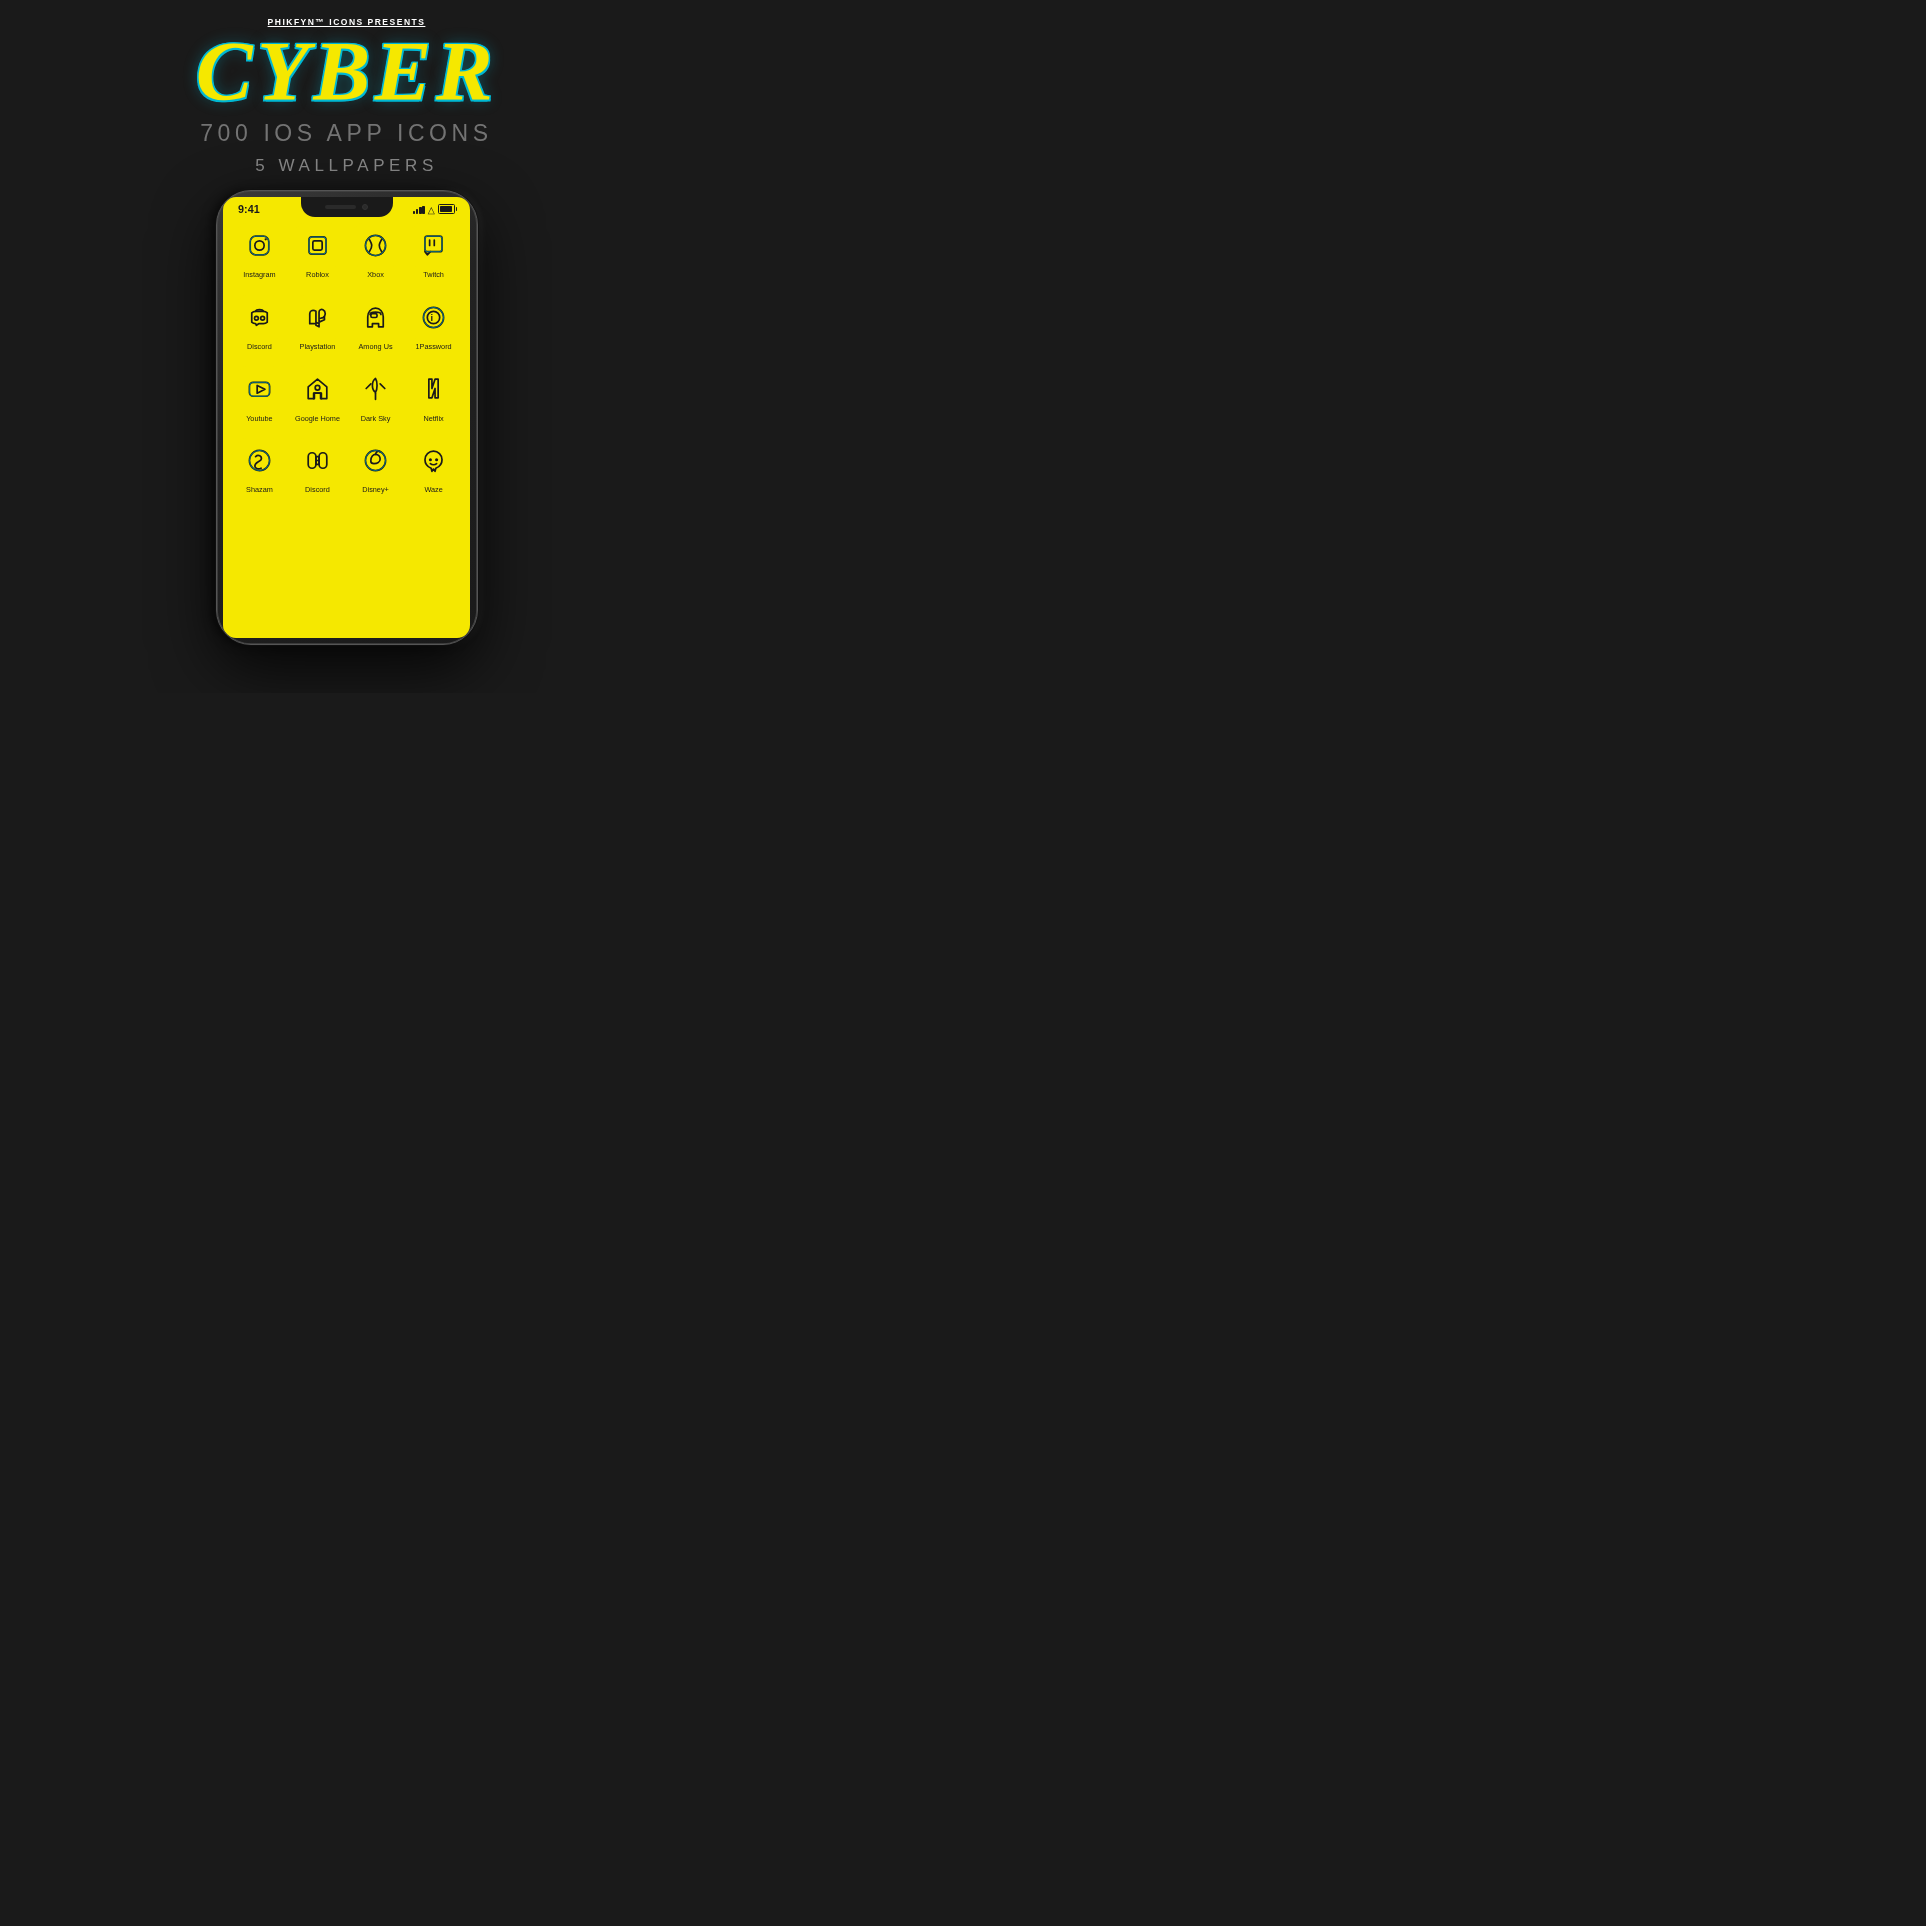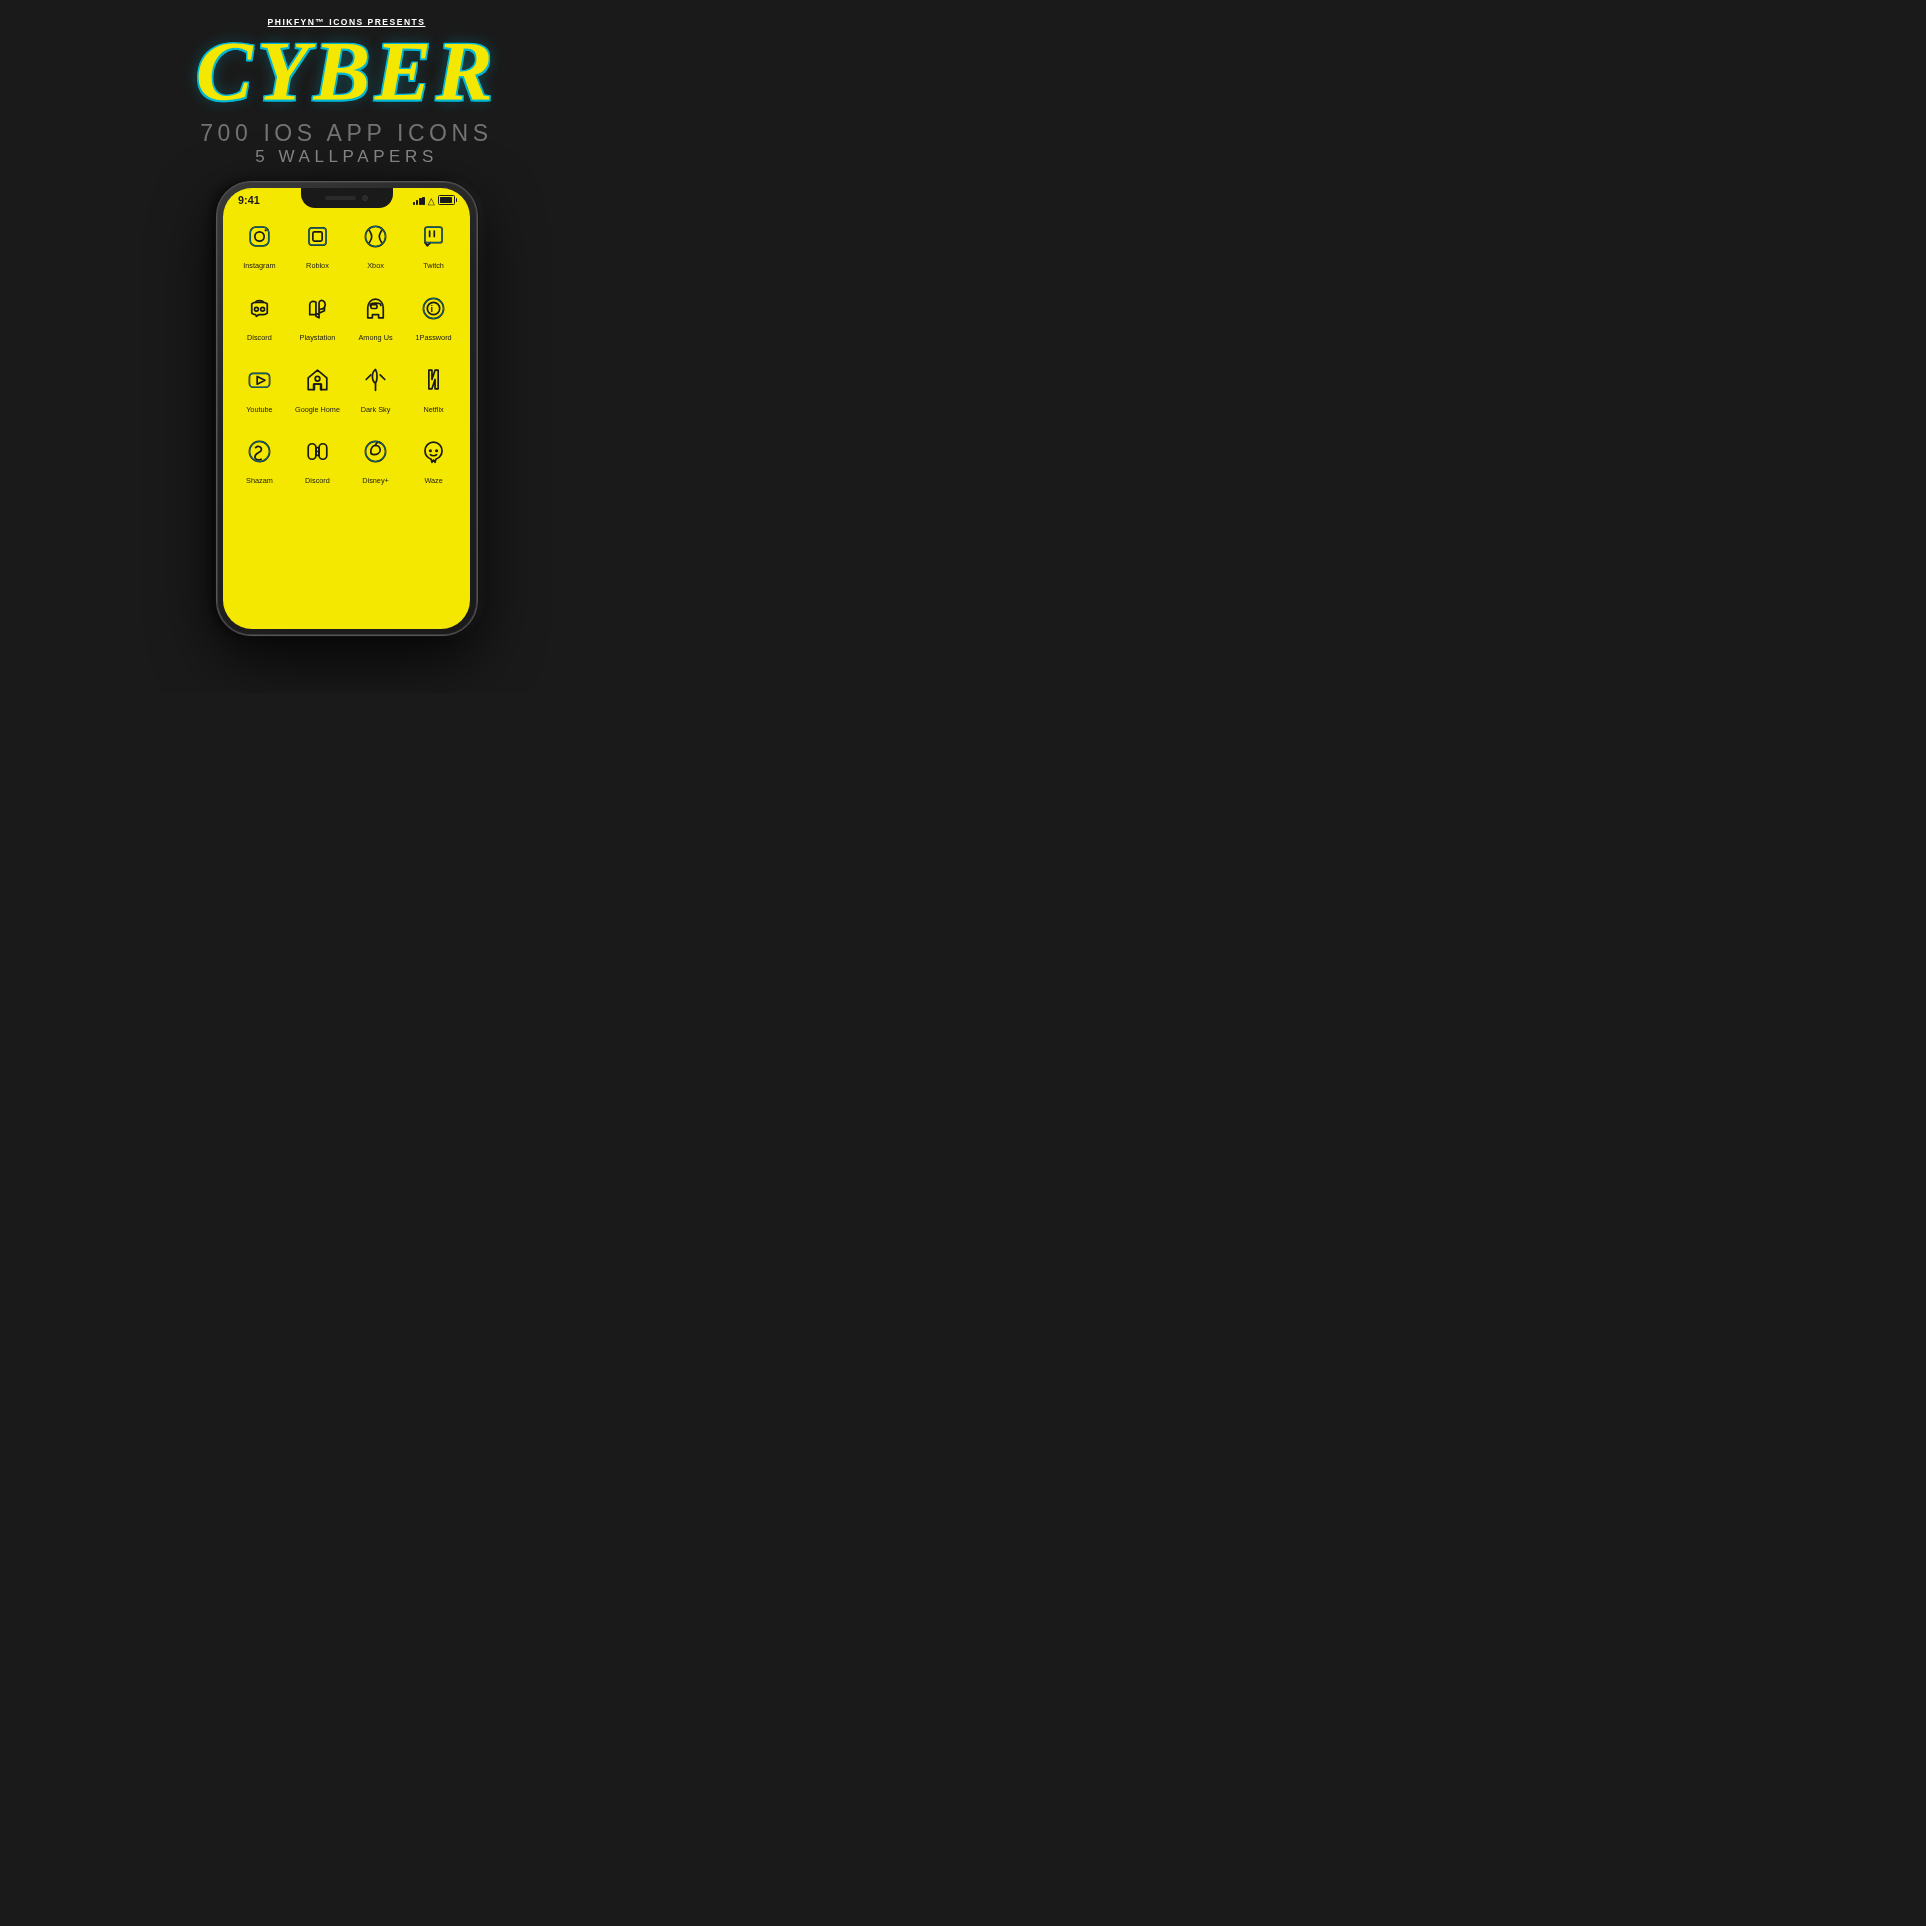--- a/index.html
+++ b/index.html
@@ -54,21 +54,21 @@
       margin-top: 6.2px;
       text-transform: uppercase;
     }
 
     .wallpapers-count {
       color: #888888;
       font-size: 17px;
       font-weight: 300;
       letter-spacing: 4.6px;
       text-transform: uppercase;
-      margin-top: 0;
+      margin-top: 9px;
     }
 
     .phone-wrapper {
       margin-top: 14px;
       position: relative;
       width: 262px;
       height: 455px;
     }
 
     .phone-body {
@@ -111,21 +111,21 @@
       border-radius: 0 1.5px 1.5px 0;
     }
 
     .phone-screen {
       position: absolute;
       top: 6.2px;
       left: 6.2px;
       right: 6.2px;
       bottom: 6.2px;
       background: #f5e800;
-      border-radius: 29px;
+      border-radius: 13px;
       overflow: hidden;
     }
 
     .notch {
       position: absolute;
       top: 0;
       left: 50%;
       transform: translateX(-50%);
       width: 92px;
       height: 20px;

